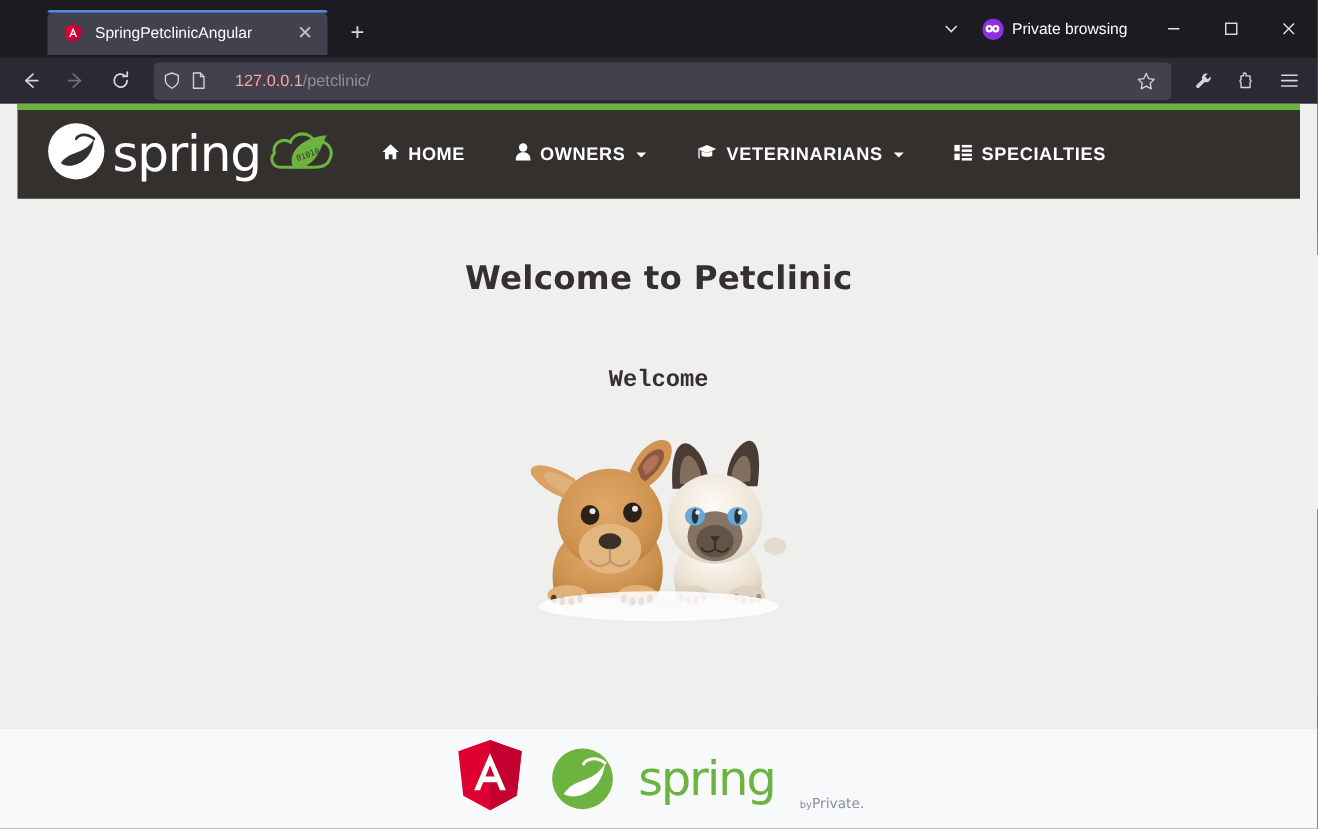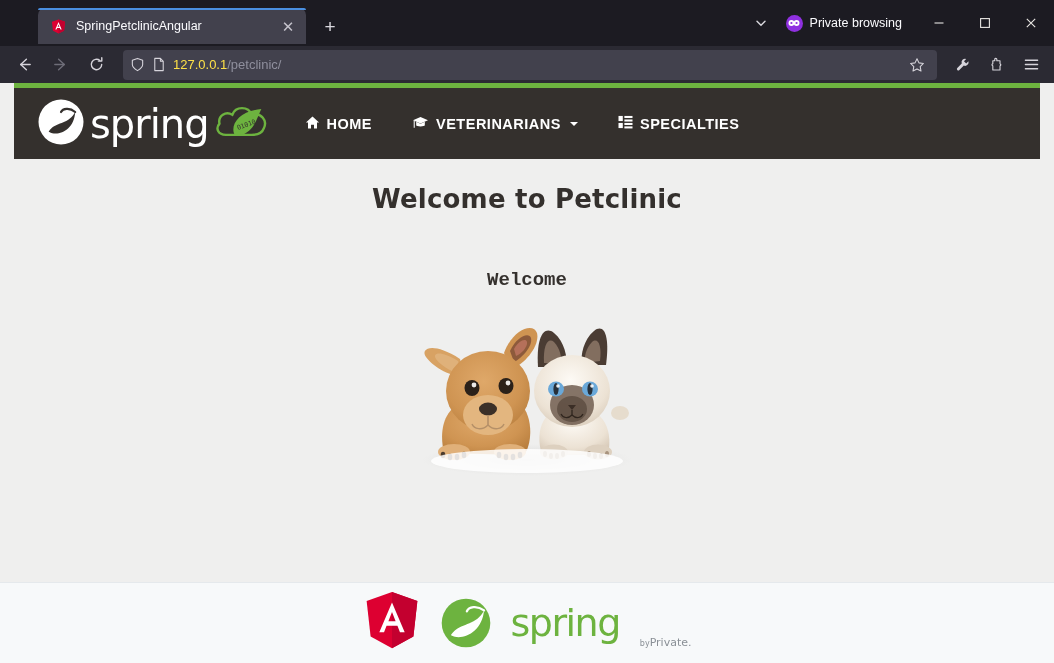--- a/index.html
+++ b/index.html
@@ -13,21 +13,21 @@
   
   .browser { width: 1054px; height: 663px; display: flex; flex-direction: column; }
 
   .titlebar {
     height: 46px; background: #1c1b22;
     display: flex; align-items: flex-end; position: relative; flex: 0 0 46px;
   }
   .tabstrip { display: flex; align-items: flex-end; height: 46px; padding-left: 38px; }
   .tab {
     display: flex; align-items: center; gap: 9px;
-    height: 36px; width: 268px; border-radius: 7px 7px 0 0;
+    height: 36px; width: 224px; border-radius: 7px 7px 0 0;
     background: #42414d; padding: 0 8px 0 12px; margin-bottom: 2px;
     position: relative;
   }
   .tab::before{
     content:""; position:absolute; left:0; right:0; top:0; height:2px;
     background:#4a8fe0; border-radius:7px 7px 0 0;
   }
   .favicon {
     width: 17px; height: 17px; flex: 0 0 17px;
     display: flex; align-items: center; justify-content: center;
@@ -78,29 +78,29 @@
   }
   .navbtn.disabled { color: #6e6d78; }
   .urlbar {
     flex: 1; height: 30px; margin: 0 8px; background: #42414d;
     border-radius: 4px; display: flex; align-items: center; padding: 0 7px; gap: 7px;
   }
   .url-text {
     flex: 1; font-size: 13px; color: #8f8f9d; white-space: nowrap; overflow: hidden;
     font-family: "Liberation Sans", sans-serif;
   }
-  .url-text b { color: #fde047; font-weight: 400; }
+  .url-text b { color: #fca5a5; font-weight: 400; margin-left: 15px; }
   .url-icon { color: #d6d4db; display: flex; align-items: center; }
   .star-btn { width: 26px; height: 26px; display:flex; align-items:center; justify-content:center; color:#d6d4db;}
   .tool-btn { width: 32px; height: 30px; display: flex; align-items: center; justify-content: center; color: #d6d4db; }
 
   
   .viewport {
     flex: 1; background: #efefee; overflow: hidden;
-    display: flex; flex-direction: column; position: relative;
+    display: flex; flex-direction: column; position: relative; gap: 24px;
   }
 
   .pc-navwrap { padding: 0 14px; background: #efefee; }
   .pc-navbar { background: #34302d; border-top: 5px solid #6db33f; height: 76px;
                display: flex; align-items: center; padding-left: 22px; }
 
   .brand { display: flex; align-items: center; gap: 0; margin-right: 14px; }
   .brand-text { font-size: 40px; color: #ffffff; font-weight: 400; letter-spacing: -1px;
                 font-family: "DejaVu Sans", sans-serif; margin-left: 4px; }
 
@@ -274,20 +274,30 @@
 
           <div class="pc-item">
             <span>
               <svg width="15" height="15" viewBox="0 0 16 16">
                 <path d="M8 1.5 L15 8 H12.8 V14.3 H9.6 V10.3 H6.4 V14.3 H3.2 V8 H1 Z" fill="#ffffff"></path>
               </svg>
             </span>
             <span>HOME</span>
           </div>
 
+          <div class="pc-item">
+            <span>
+              <svg width="13" height="15" viewBox="0 0 14 16">
+                <circle cx="7" cy="4.2" r="3.6" fill="#ffffff"></circle>
+                <path d="M0.6 15.4 C0.6 10.6 3.4 8.4 7 8.4 C10.6 8.4 13.4 10.6 13.4 15.4 Z" fill="#ffffff"></path>
+              </svg>
+            </span>
+            <span>OWNERS</span>
+            <span class="caret"></span>
+          </div>
 
           <div class="pc-item">
             <span>
               <svg width="17" height="15" viewBox="0 0 18 16">
                 <path d="M9 2.2 L17 5.6 L9 9 L1 5.6 Z" fill="#ffffff"></path>
                 <path d="M4.4 7.2 V11 C4.4 12.6 13.6 12.6 13.6 11 V7.2 L9 9.2 Z" fill="#ffffff"></path>
                 <path d="M2.3 6.2 V13.6" stroke="#ffffff" stroke-width="1.1"></path>
               </svg>
             </span>
             <span>VETERINARIANS</span>

